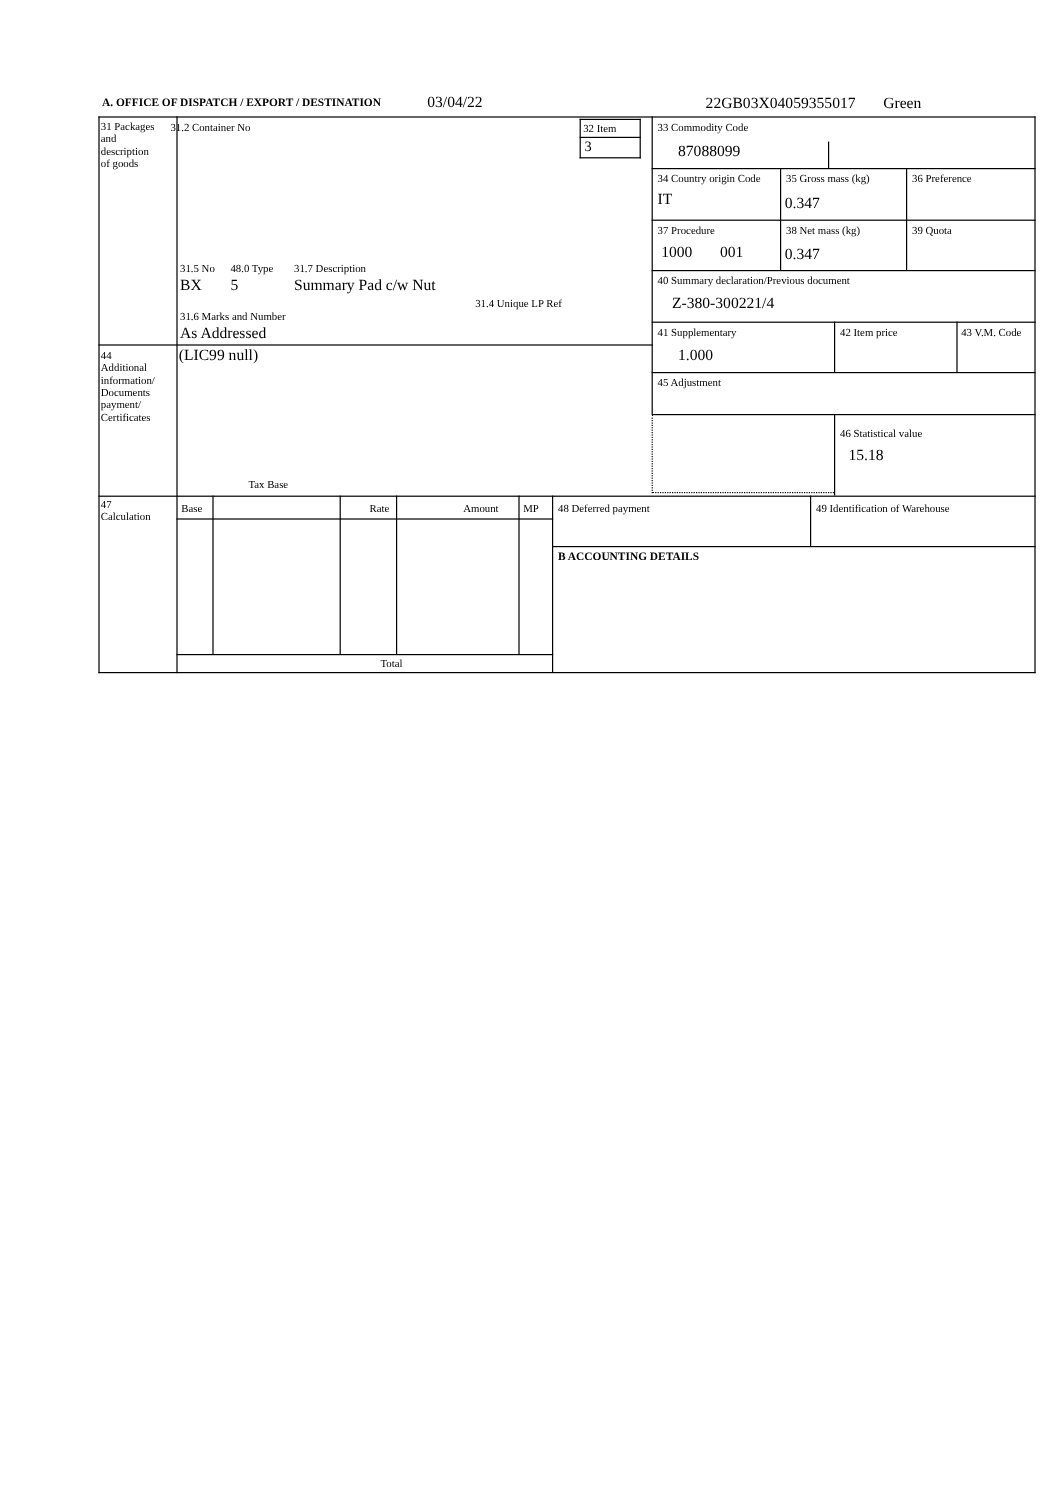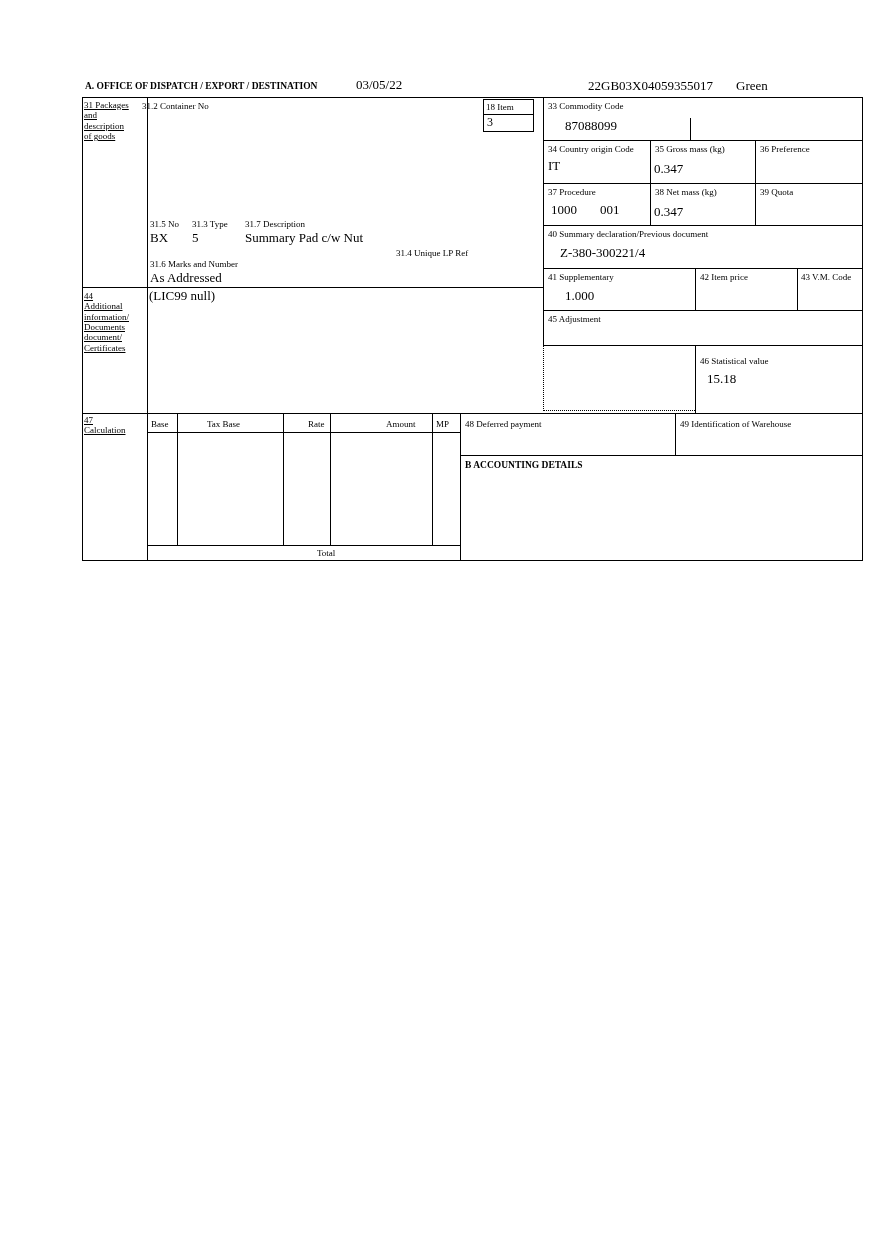--- a/index.html
+++ b/index.html
@@ -6,30 +6,30 @@
   html,body { background:#ffffff; }
   body { font-family:"Liberation Serif", serif; color:#000; }
   .page { position:relative; width:882px; height:1250px; background:#fff; overflow:hidden; }
   .hline { position:absolute; height:1px; background:#000; }
   .vline { position:absolute; width:1px; background:#000; }
   .dotted-h { position:absolute; height:0; border-top:1px dotted #000; }
   .dotted-v { position:absolute; width:0; border-left:1px dotted #000; }
   .lbl { position:absolute; font-size:9px; line-height:1.15; white-space:nowrap; }
   .val { position:absolute; font-size:13px; line-height:1.1; white-space:nowrap; }
   .b { font-weight:bold; }
-  .multiline { white-space:normal;text-decoration:underline; }
+  .multiline { white-space:normal; }
   .multiline div { white-space:nowrap; }
 </style>
 </head>
 <body>
 
 <div class="page">
 
   <div class="lbl b" style="left:85px;top:81px;font-size:9.5px">A.  OFFICE OF DISPATCH / EXPORT / DESTINATION</div>
-  <div class="val" style="left:356px;top:78px">03/05/22</div>
+  <div class="val" style="left:356px;top:78px">03/04/22</div>
   <div class="val" style="left:588px;top:79px">22GB03X04059355017</div>
   <div class="val" style="left:736px;top:79px">Green</div>
 
   <div class="hline" style="left:82px;top:97px;width:781px"></div>
   <div class="hline" style="left:543px;top:140px;width:320px"></div>
   <div class="hline" style="left:543px;top:183px;width:320px"></div>
   <div class="hline" style="left:543px;top:225px;width:320px"></div>
   <div class="hline" style="left:543px;top:268px;width:320px"></div>
   <div class="hline" style="left:82px;top:287px;width:462px"></div>
   <div class="hline" style="left:543px;top:310px;width:320px"></div>
@@ -71,35 +71,35 @@
     <div>and</div>
     <div>description</div>
     <div>of goods</div>
   </div>
 
   <div class="lbl multiline" style="left:84px;top:291px">
     <div>44</div>
     <div>Additional</div>
     <div>information/</div>
     <div>Documents</div>
-    <div>document/</div>
+    <div>payment/</div>
     <div>Certificates</div>
   </div>
 
   <div class="lbl multiline" style="left:84px;top:415px">
     <div>47</div>
     <div>Calculation</div>
   </div>
 
   <div class="lbl" style="left:142px;top:101px">31.2 Container No</div>
-  <div class="lbl" style="left:486px;top:102px">18 Item</div>
+  <div class="lbl" style="left:486px;top:102px">32 Item</div>
   <div class="val" style="left:487px;top:116px;font-size:12px">3</div>
 
   <div class="lbl" style="left:150px;top:219px">31.5 No</div>
-  <div class="lbl" style="left:192px;top:219px">31.3 Type</div>
+  <div class="lbl" style="left:192px;top:219px">48.0 Type</div>
   <div class="lbl" style="left:245px;top:219px">31.7 Description</div>
   <div class="val" style="left:150px;top:231px">BX</div>
   <div class="val" style="left:192px;top:231px">5</div>
   <div class="val" style="left:245px;top:231px">Summary Pad c/w Nut</div>
 
   <div class="lbl" style="left:150px;top:259px">31.6 Marks and Number</div>
   <div class="lbl" style="left:396px;top:248px">31.4 Unique LP Ref</div>
   <div class="val" style="left:150px;top:271px">As Addressed</div>
 
   <div class="val" style="left:149px;top:289px">(LIC99 null)</div>
@@ -132,21 +132,21 @@
 
   <div class="lbl" style="left:700px;top:272px">42 Item price</div>
   <div class="lbl" style="left:801px;top:272px">43 V.M. Code</div>
 
   <div class="lbl" style="left:548px;top:314px">45 Adjustment</div>
 
   <div class="lbl" style="left:700px;top:356px">46 Statistical value</div>
   <div class="val" style="left:707px;top:372px">15.18</div>
 
   <div class="lbl" style="left:151px;top:419px">Base</div>
-  <div class="lbl" style="left:207px;top:419px">Tax Base</div>
+  <div class="lbl" style="left:207px;top:399px">Tax Base</div>
   <div class="lbl" style="left:308px;top:419px">Rate</div>
   <div class="lbl" style="left:386px;top:419px">Amount</div>
   <div class="lbl" style="left:436px;top:419px">MP</div>
   <div class="lbl" style="left:317px;top:548px">Total</div>
 
   <div class="lbl" style="left:465px;top:419px">48 Deferred payment</div>
   <div class="lbl" style="left:680px;top:419px">49 Identification of Warehouse</div>
   <div class="lbl b" style="left:465px;top:460px;font-size:9.5px">B ACCOUNTING DETAILS</div>
 
 </div>

